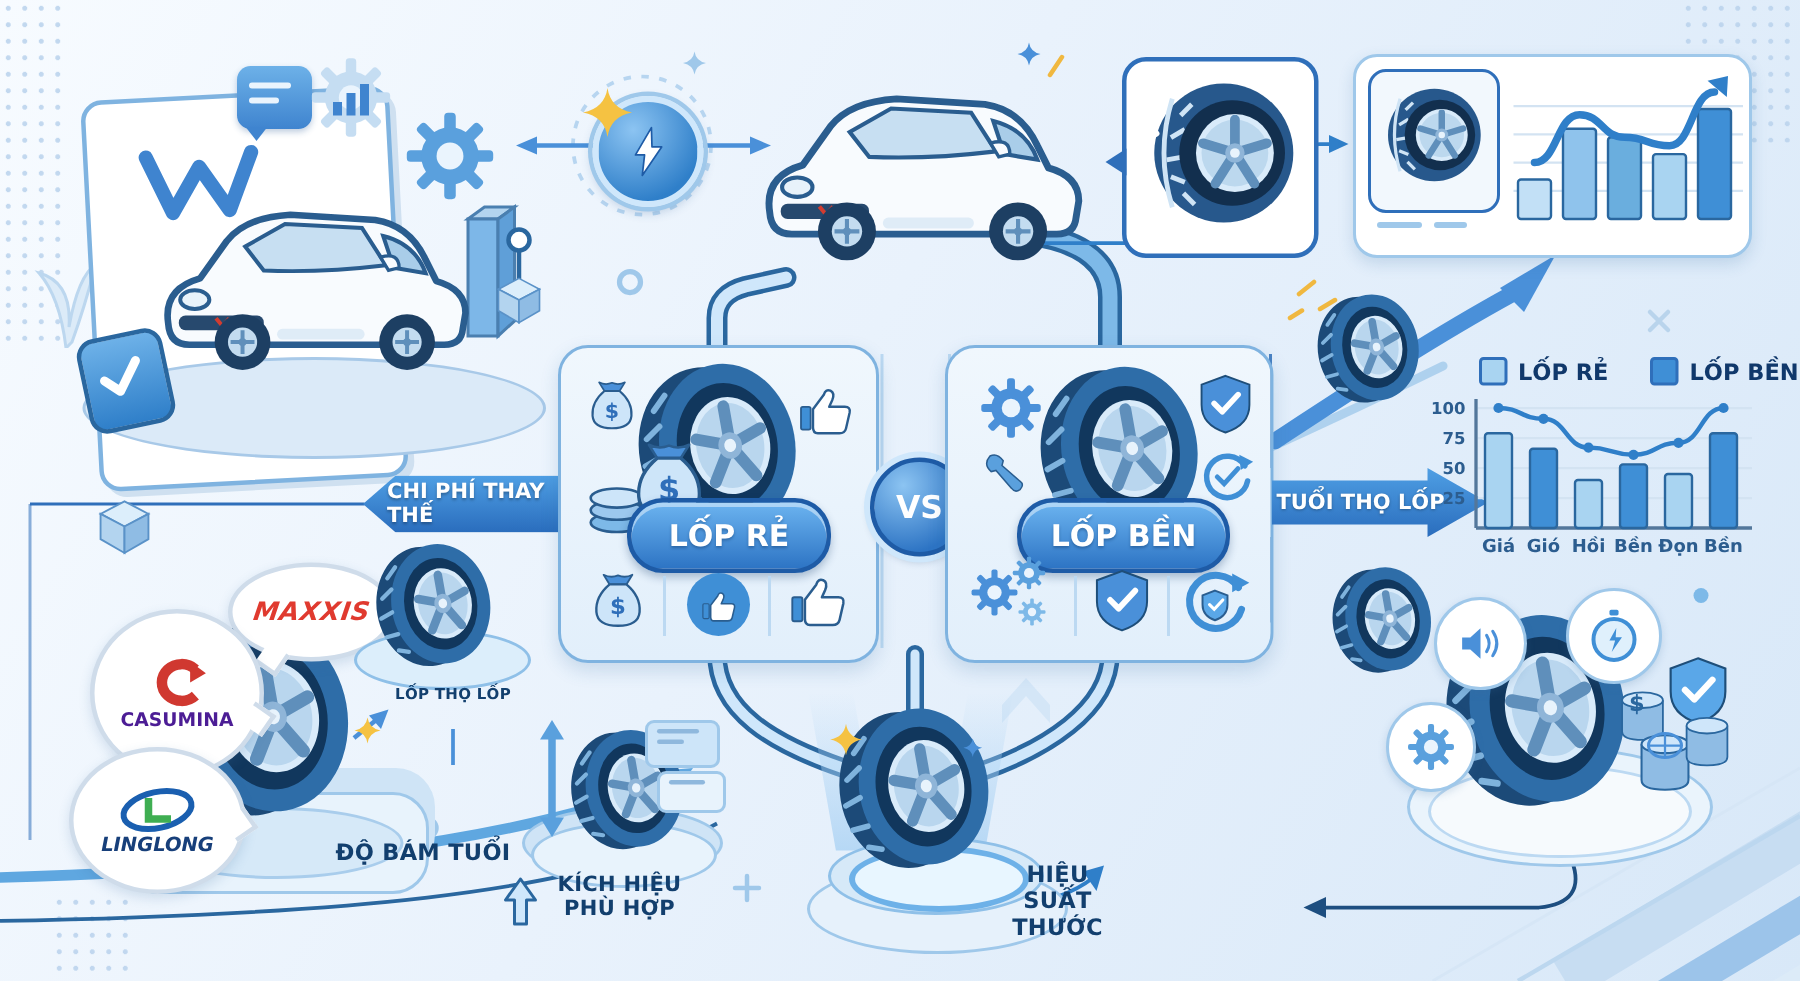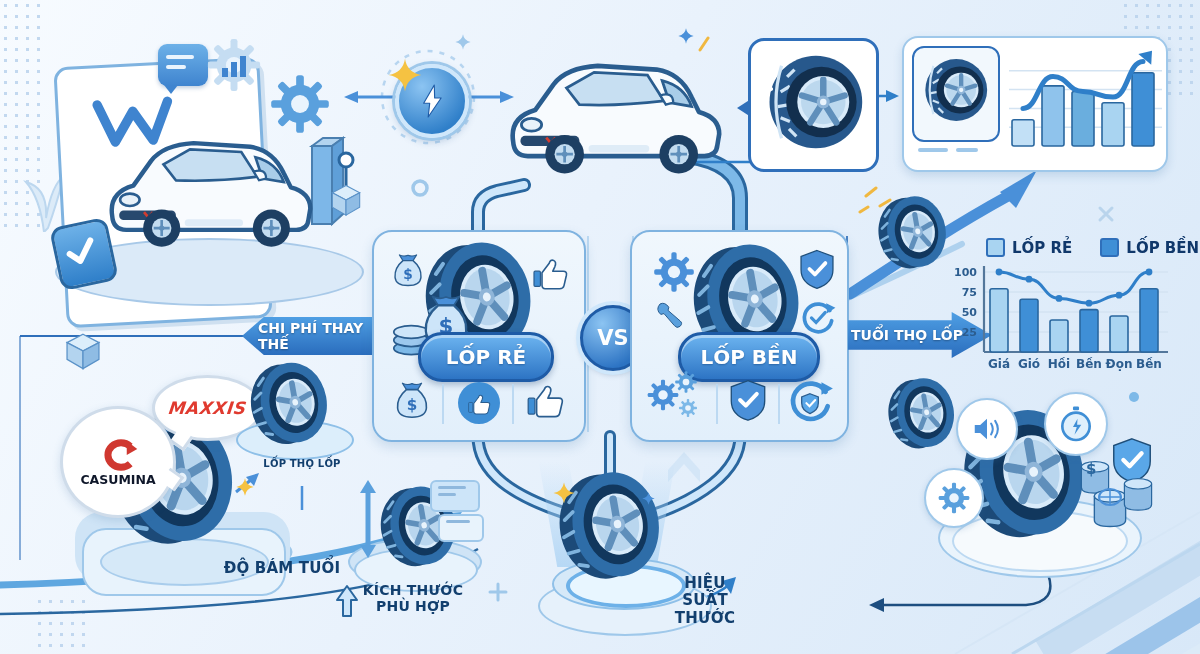--- a/index.html
+++ b/index.html
@@ -476,22 +476,30 @@
 </div>
 <div class="bubble" style="left:152px;top:375px;width:105px;height:60px;border-radius:50%/50%">
   <span style="font-style:italic;font-weight:900;font-size:17px;color:#e03a2f;transform:skewX(-8deg);letter-spacing:.5px">MAXXIS</span>
   <div class="abs" style="left:18px;bottom:-10px;width:14px;height:14px;background:#fff;border-right:3px solid #cfdcea;border-bottom:3px solid #cfdcea;transform:rotate(35deg)"></div>
 </div>
 <div class="bubble" style="left:60px;top:406px;width:110px;height:106px">
   <svg width="42" height="34" viewBox="0 0 48 36">
     <path d="M38,8 A15,14 0 1 0 38,28" stroke="#d03830" stroke-width="8" fill="none"></path>
     <polygon points="34,2 46,11 34,18" fill="#d03830"></polygon>
   </svg>
-  <span style="font-weight:bold;font-size:12.5px;color:#0f172a">CASUMINA</span>
+  <span style="font-weight:bold;font-size:12.5px;color:#4c1d95">CASUMINA</span>
   <div class="abs" style="right:-8px;top:62px;width:14px;height:14px;background:#fff;border-right:3px solid #cfdcea;border-bottom:3px solid #cfdcea;transform:rotate(-55deg)"></div>
+</div>
+<div class="bubble" style="left:46px;top:498px;width:112px;height:92px">
+  <svg width="54" height="32" viewBox="0 0 54 32">
+    <ellipse cx="27" cy="16" rx="23" ry="12" stroke="#1a5fb0" stroke-width="4" fill="none" transform="rotate(-12 27 16)"></ellipse>
+    <path d="M21,8 V22 H36" stroke="#3fae52" stroke-width="5" fill="none"></path>
+  </svg>
+  <span style="font-style:italic;font-weight:bold;font-size:13px;color:#173f7a">LINGLONG</span>
+  <div class="abs" style="right:-8px;top:40px;width:14px;height:14px;background:#fff;border-right:3px solid #cfdcea;border-bottom:3px solid #cfdcea;transform:rotate(-35deg)"></div>
 </div>
 <svg class="abs" style="left:236px;top:478px;color:#f5c242" width="18" height="18">
       <use href="#sym-spark"></use>
     </svg>
 
 <div class="ellipse" style="left:236px;top:420px;width:114px;height:36px;background:#dceefb;border:2.5px solid #8fc0e8"></div>
 <div class="abs" style="left:248px;top:358px;width:86px;height:90px">
   <svg width="86" height="90" viewBox="0 0 120 126">
         <use href="#sym-tire"></use>
       </svg>
@@ -513,21 +521,21 @@
       </svg>
 </div>
 <div class="tag" style="left:430px;top:480px;width:46px;height:28px;background:#cde5f9;border:2px solid #9fc8ea">
   <div class="tline" style="width:28px"></div>
       <div class="tline" style="width:18px"></div>
 </div>
 <div class="tag" style="left:438px;top:514px;width:42px;height:24px;background:#e8f3fc;border:2px solid #9fc8ea">
   <div class="tline" style="width:24px"></div>
 </div>
 <div class="label abs" style="left:348px;top:582px;width:130px;font-size:14px">
-  <div>KÍCH THƯỚC</div>
+  <div>KÍCH HIỆU</div>
   <div>PHÙ HỢP</div>
 </div>
 <div class="label abs" style="left:212px;top:560px;width:140px;font-size:15px">
   <span>ĐỘ BÁM TUỔI</span>
 </div>
 
 <div class="abs" style="left:548px;top:462px;width:30px;height:105px;background:linear-gradient(180deg,rgba(174,212,244,0),rgba(174,212,244,.85));transform:skewX(10deg)"></div>
 <div class="abs" style="left:636px;top:462px;width:30px;height:105px;background:linear-gradient(180deg,rgba(174,212,244,0),rgba(174,212,244,.85));transform:skewX(-10deg)"></div>
 <div class="ellipse" style="left:538px;top:576px;width:170px;height:56px;background:#e6f1fb;border:2.5px solid #9fc8ea"></div>
 <div class="ellipse" style="left:552px;top:558px;width:140px;height:48px;background:#d6e9f8;border:2.5px solid #8fc0e8"></div>

